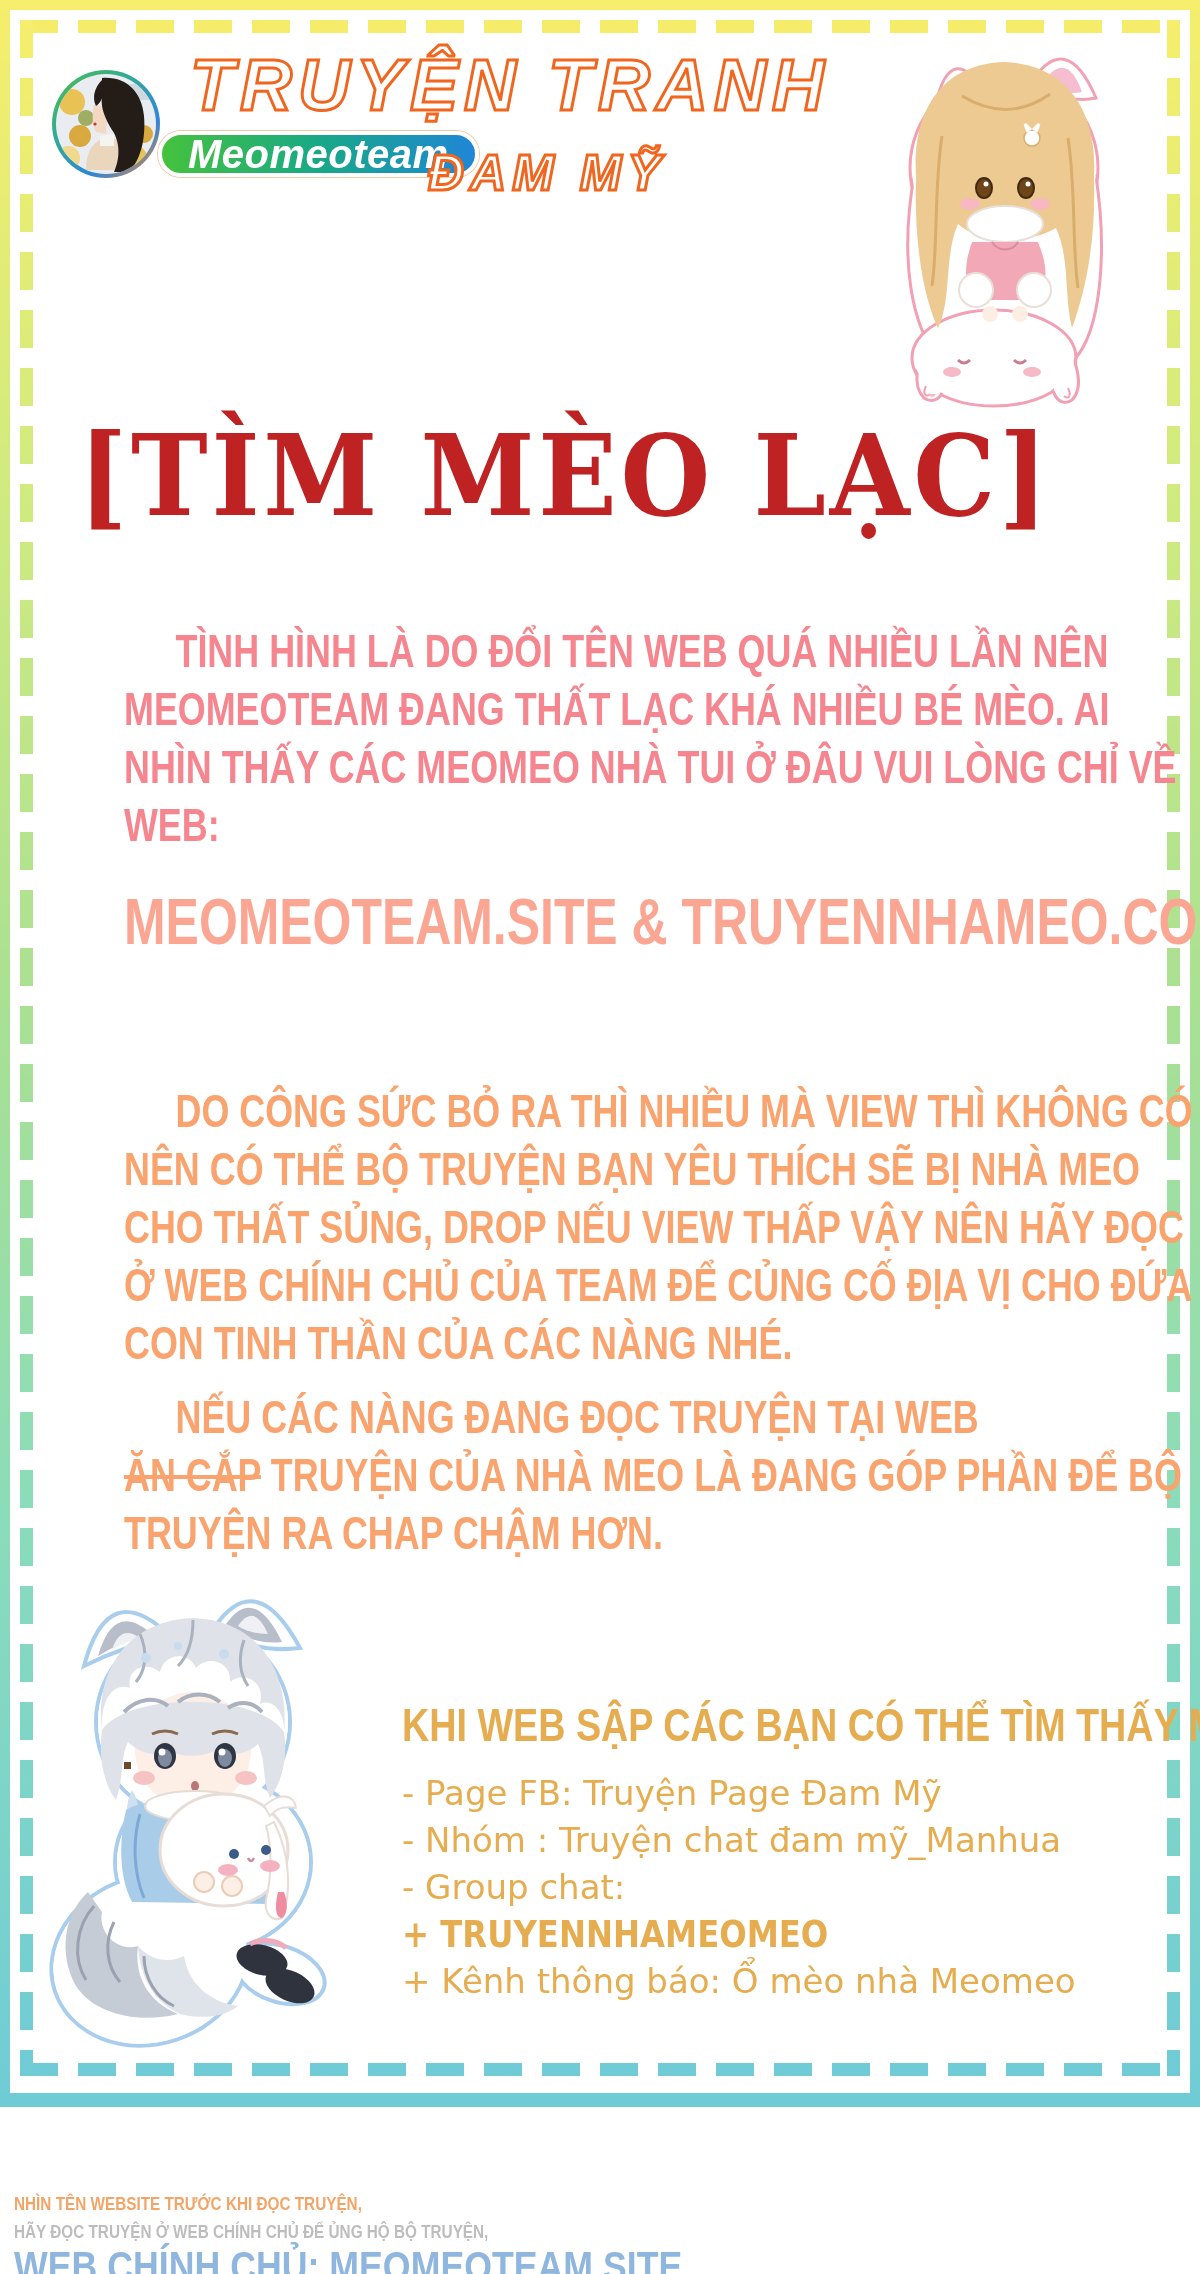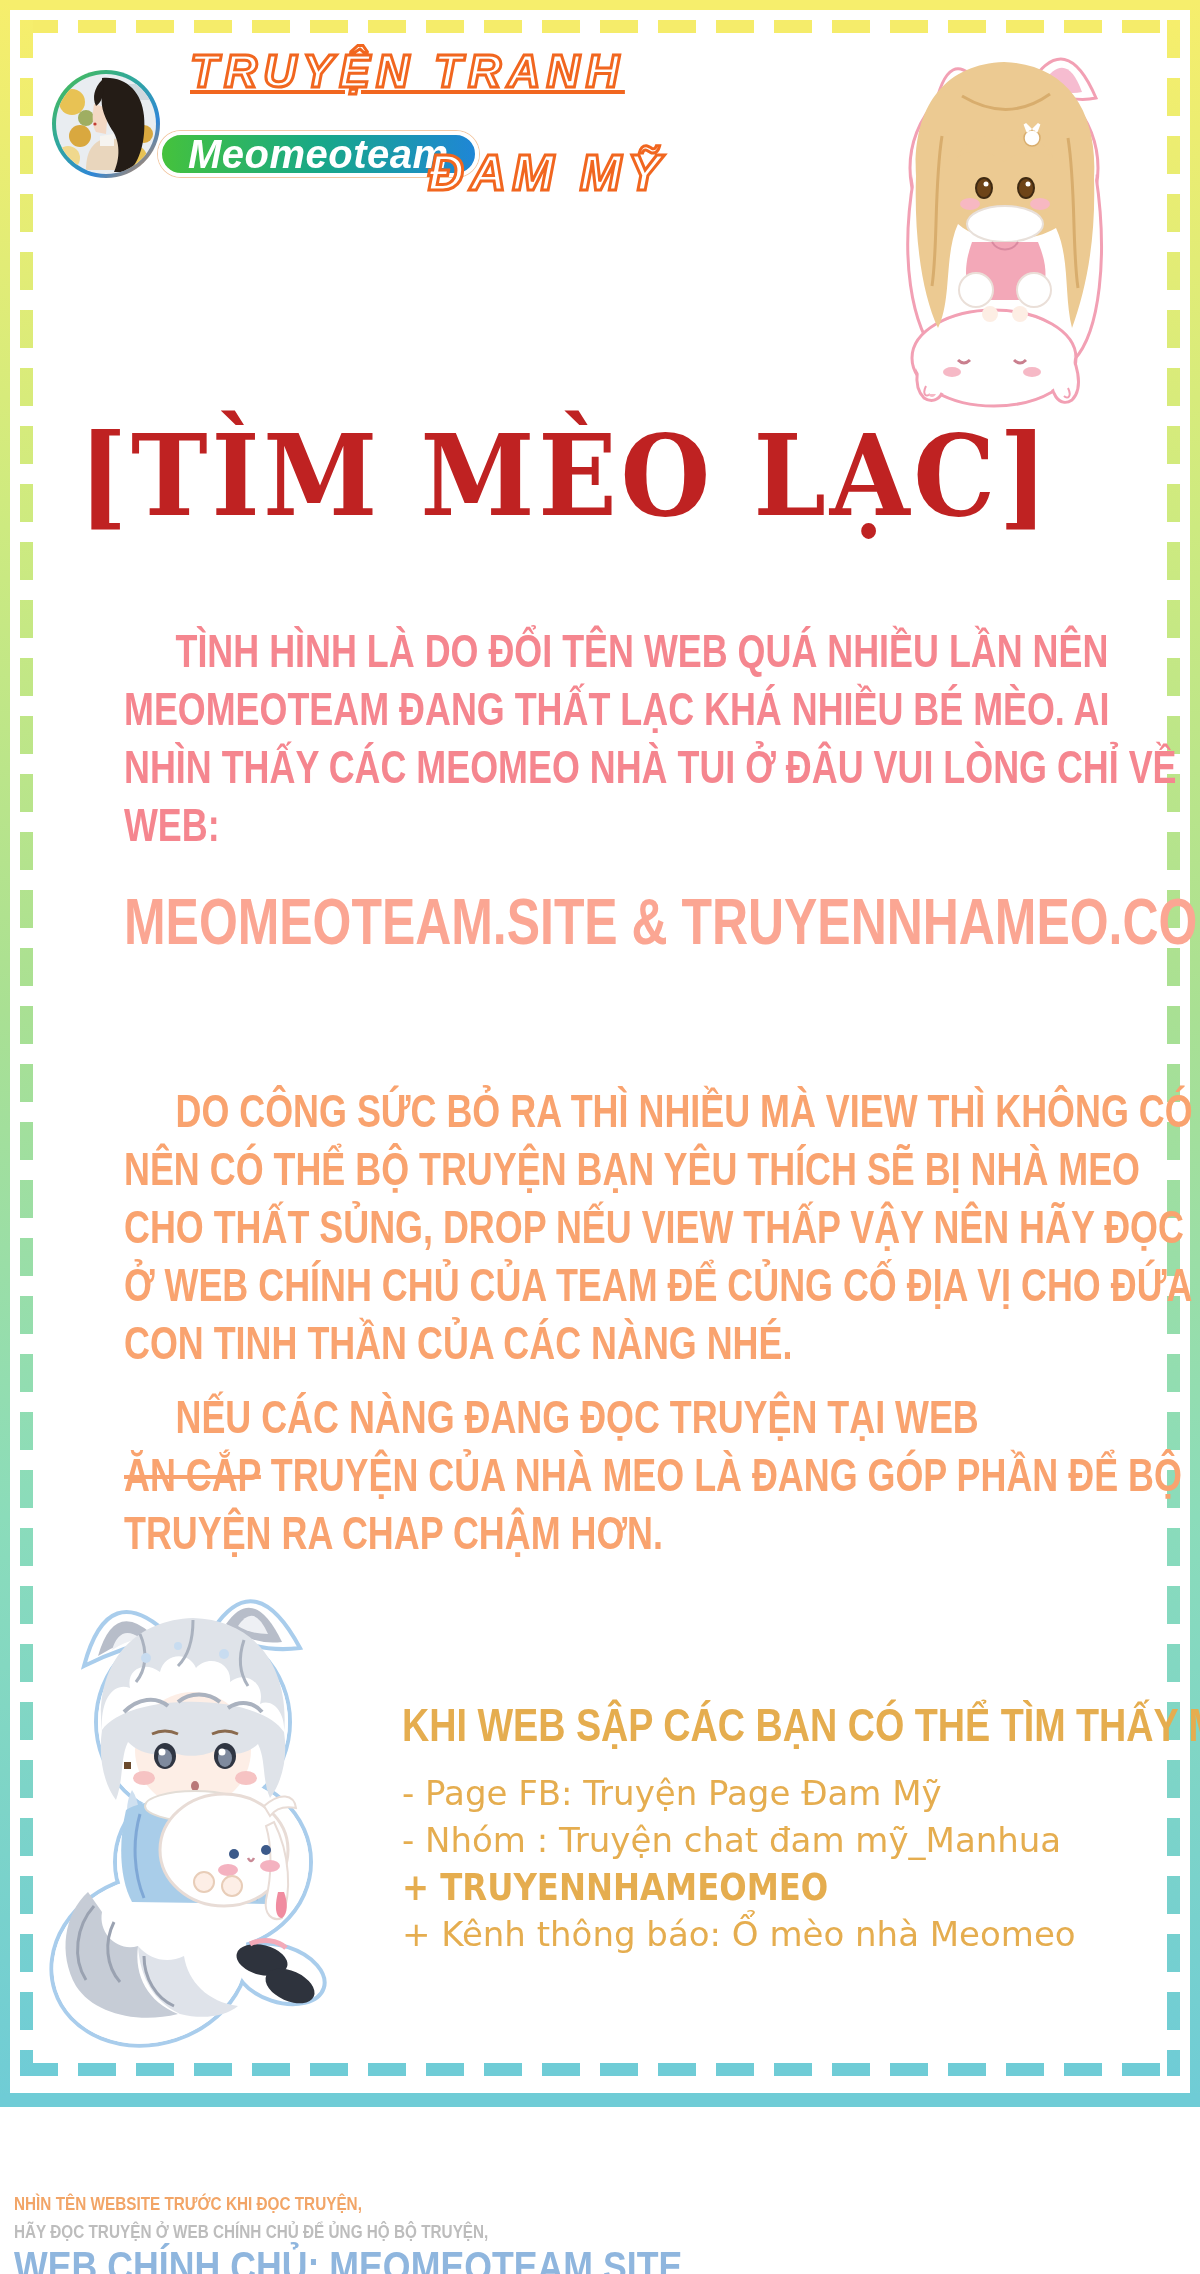--- a/index.html
+++ b/index.html
@@ -42,21 +42,21 @@
   .team-badge { position:absolute; left:158px; top:131px; height:46px; padding:0 26px;
                 border-radius:26px; border:4px solid #ffffff; box-sizing:border-box;
                 background:linear-gradient(90deg,#45c23c 0%,#18a887 50%,#1f86d6 100%);
                 color:#ffffff; font-size:40px; font-weight:bold; font-style:italic;
                 display:flex; align-items:center; letter-spacing:0.5px;
                 box-shadow:0 0 0 1px #f3c9a5; }
   .logo-line { position:absolute; font-style:italic; font-weight:800;
                color:#ffffff; -webkit-text-stroke:3px #f1661f;
                letter-spacing:6px; white-space:nowrap;
                font-family:"Liberation Sans", sans-serif; }
-  .logo-line.l1 { left:190px; top:44px;  font-size:46px;text-decoration:underline; }
+  .logo-line.l1 { left:190px; top:44px;  font-size:72px; }
   .logo-line.l2 { left:428px; top:144px; font-size:50px; }
   .sticker { position:absolute; }
   .sticker svg { display:block; width:100%; height:100%; }
   .sticker.girl { left:872px; top:26px;  width:262px; height:388px; }
   .sticker.wolf { left:28px;  top:1562px; width:344px; height:498px; }
 
   
   .main-title { position:absolute; left:0; top:410px; width:1130px; text-align:center;
                 font-family:"DejaVu Serif", serif; font-weight:bold;
                 font-size:112px; color:#bf2222; letter-spacing:4px;
@@ -267,20 +267,21 @@
       <ellipse cx="234" cy="398" rx="26" ry="15" fill="#2e333d" transform="rotate(14 234 398)"></ellipse>
       <ellipse cx="262" cy="424" rx="26" ry="15" fill="#2e333d" transform="rotate(24 262 424)"></ellipse>
       <path d="M222,382 C234,376 250,378 258,386" stroke="#f3aab8" stroke-width="5" fill="none"></path>
     </svg>
   </div>
 
   <div class="contacts">
     <div class="heading">KHI WEB SẬP CÁC BẠN CÓ THỂ TÌM THẤY MEO TẠI:</div>
     <div class="item">- Page FB: Truyện Page Đam Mỹ</div>
     <div class="item">- Nhóm : Truyện chat đam mỹ_Manhua</div>
+    <div class="item">- Group chat:</div>
     <div class="item caps">+ TRUYENNHAMEOMEO</div>
     <div class="item">+ Kênh thông báo: Ổ mèo nhà Meomeo</div>
   </div>
 
   <div class="footer">
     <div class="f1">NHÌN TÊN WEBSITE TRƯỚC KHI ĐỌC TRUYỆN,</div>
     <div class="f2">HÃY ĐỌC TRUYỆN Ở WEB CHÍNH CHỦ ĐỂ ỦNG HỘ BỘ TRUYỆN,</div>
     <div class="f3">WEB CHÍNH CHỦ: MEOMEOTEAM.SITE</div>
   </div>
 

